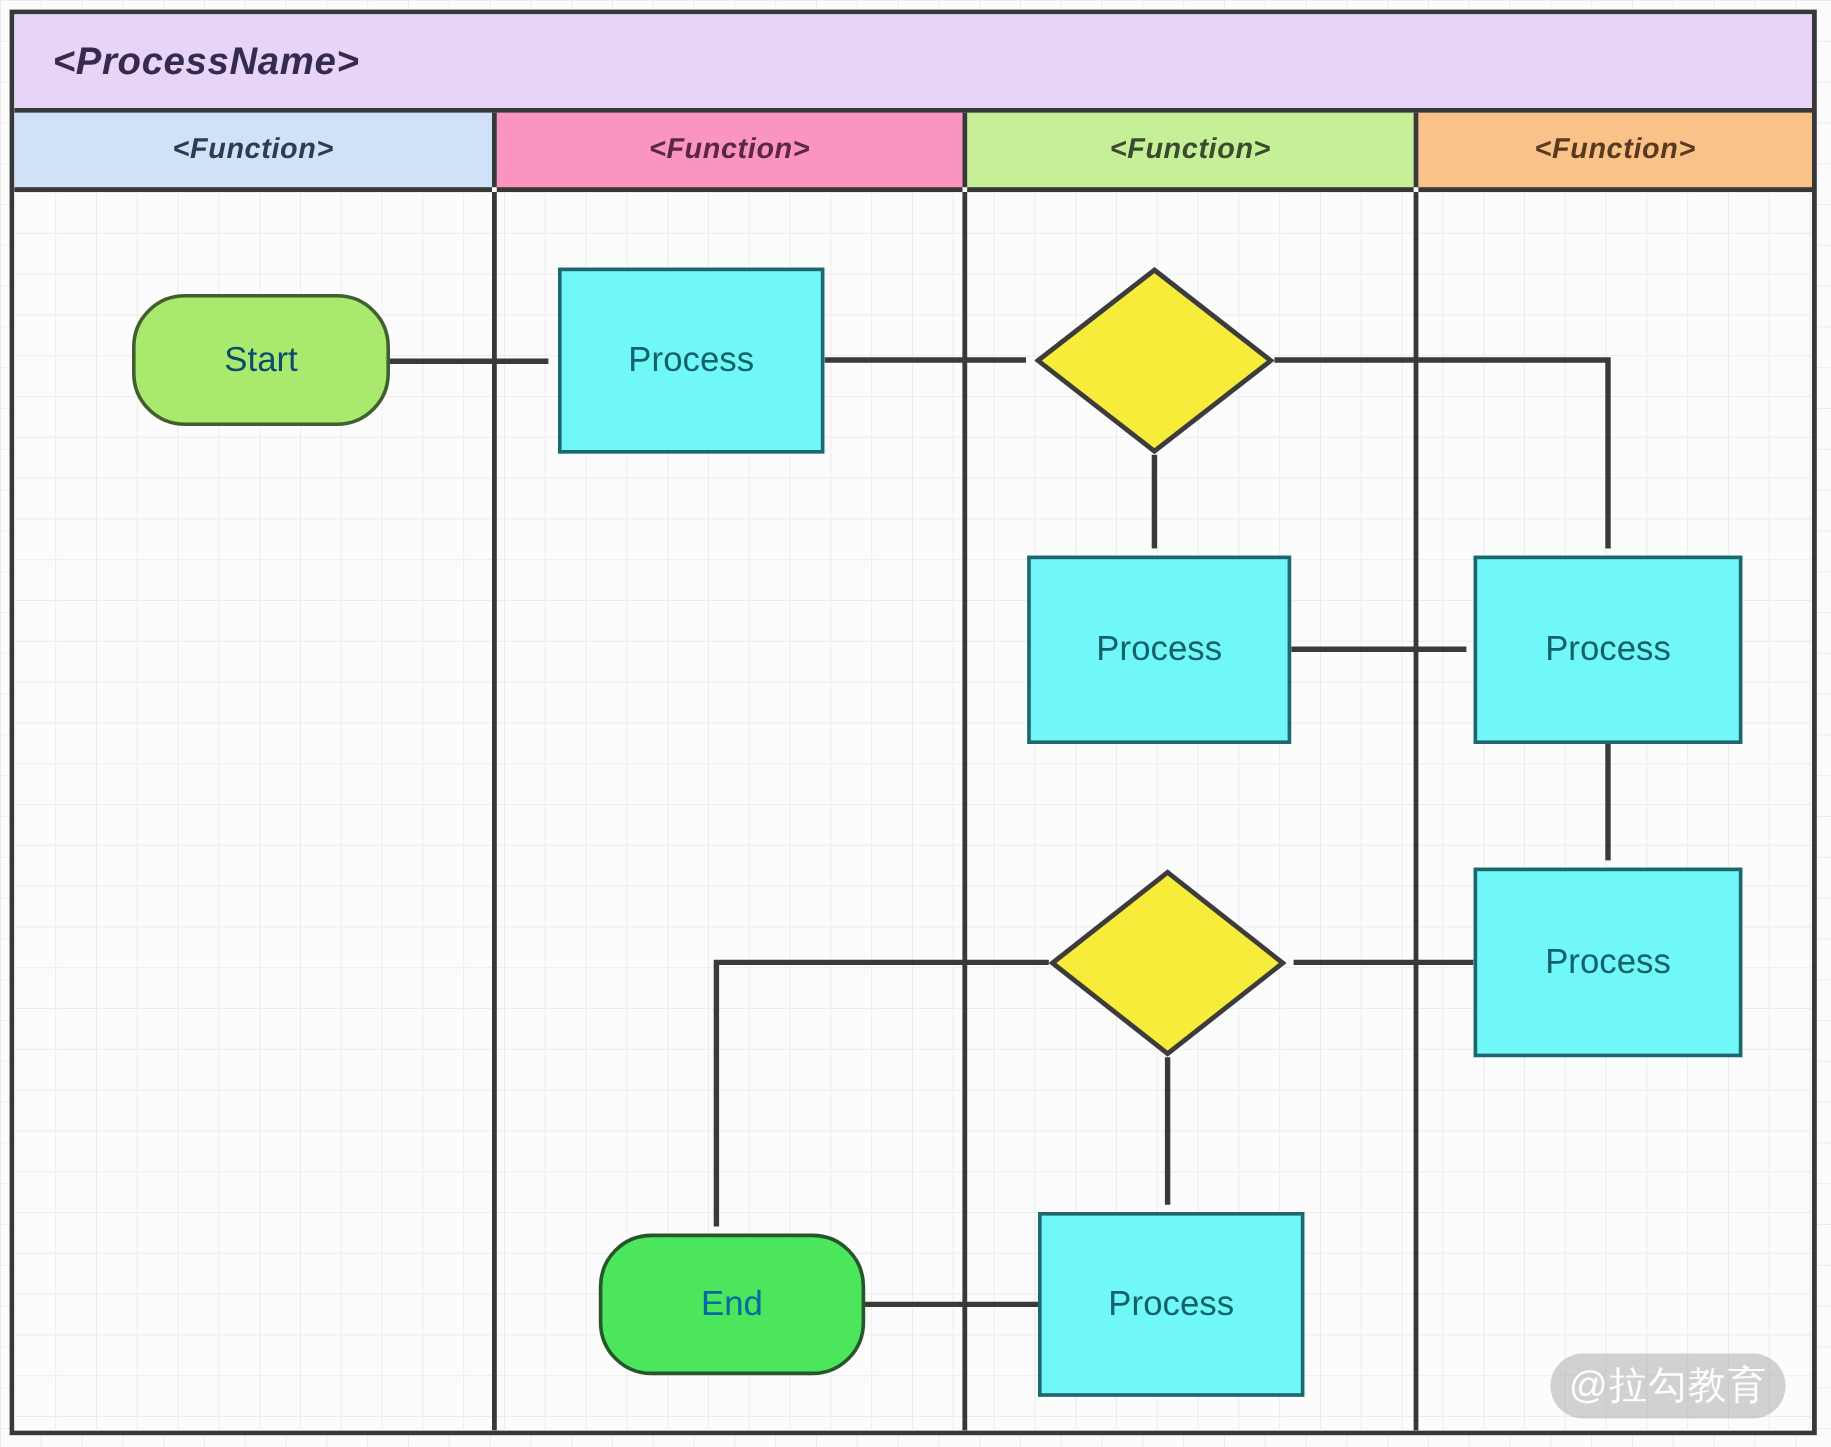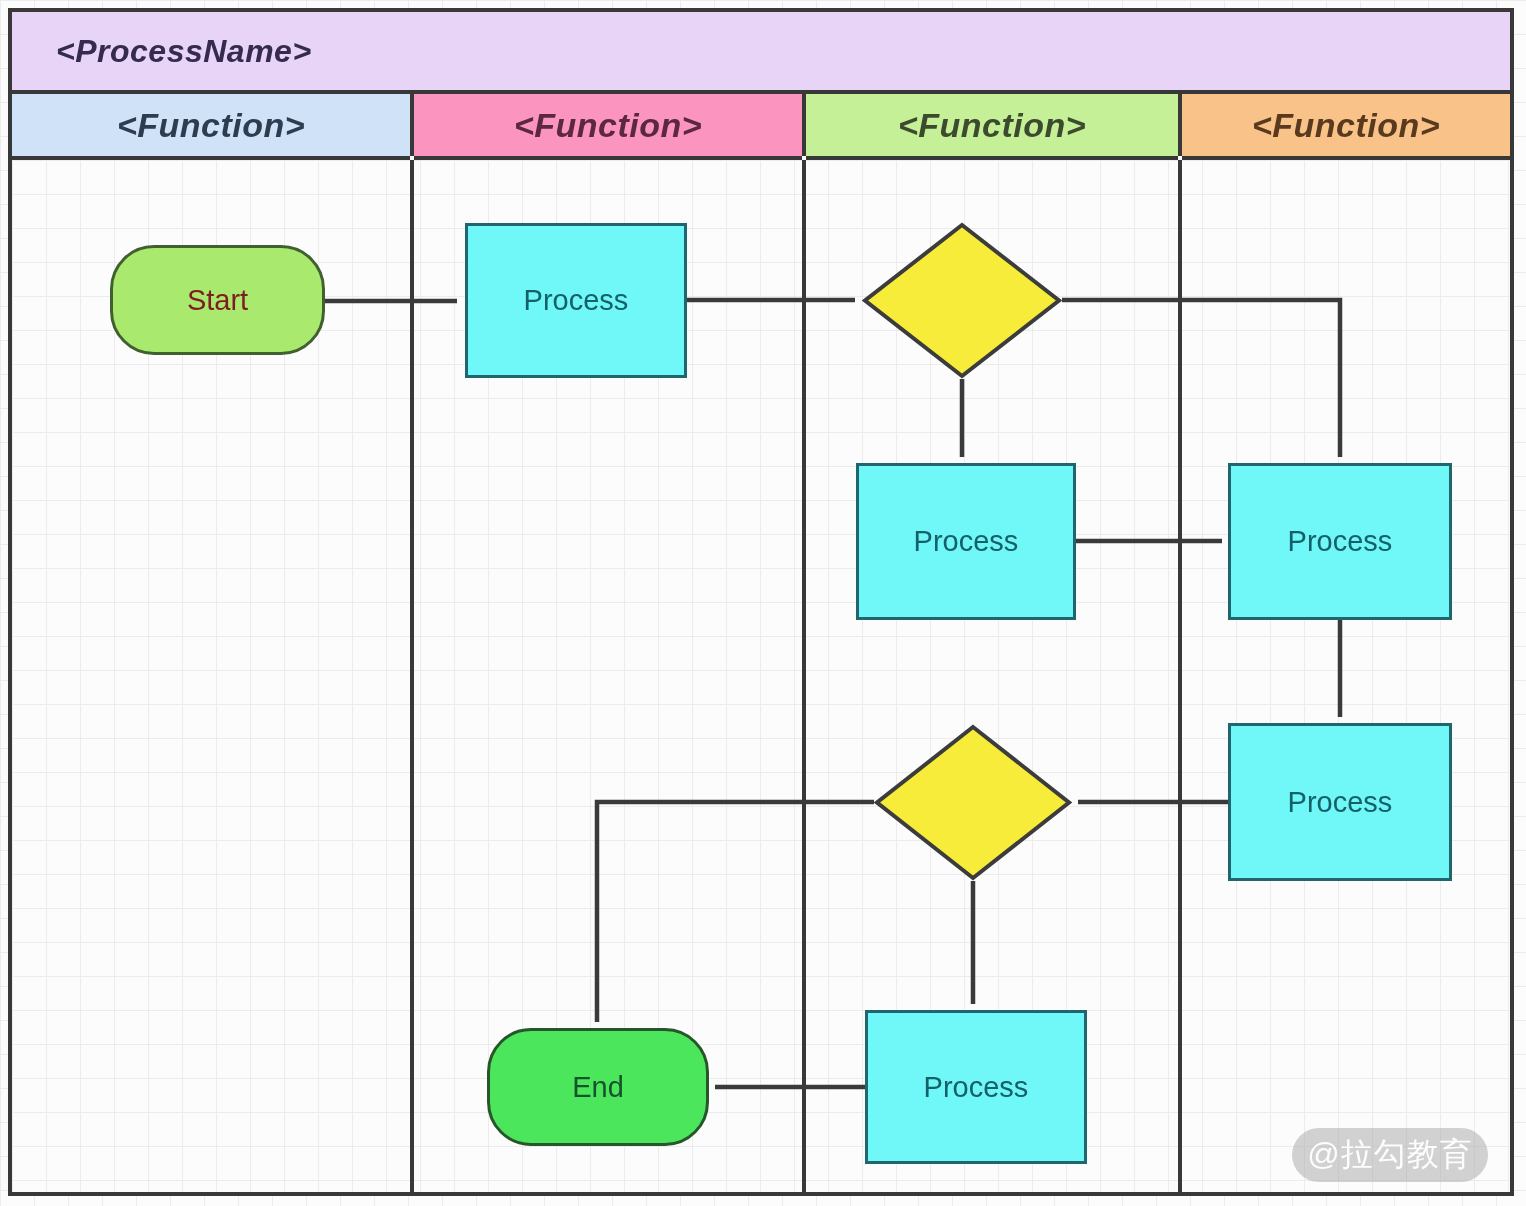--- a/index.html
+++ b/index.html
@@ -18,26 +18,26 @@
   .page{position:absolute;inset:0;}
   .frame{
     position:absolute;left:8px;top:8px;width:1498px;height:1180px;
     border:4px solid #383838;box-sizing:content-box;background:#fdfdfd;
   }
   .title-row{
     position:absolute;left:0;top:0;width:1498px;height:78px;
     border-bottom:4px solid #383838;display:flex;align-items:center;
     font-weight:bold;font-style:italic;font-size:32px;letter-spacing:.5px;
   }
-  .title-row span{padding-left:44px;}
+  .title-row span{padding-left:32px;}
   .lane-headers{position:absolute;left:0;top:82px;width:1498px;height:66px;}
   .lane-header{
     position:absolute;top:0;height:62px;border-bottom:4px solid #383838;
     display:flex;align-items:center;justify-content:center;
-    font-weight:bold;font-style:italic;font-size:34px;letter-spacing:.5px;
+    font-weight:bold;font-style:italic;font-size:24px;letter-spacing:.5px;
   }
   .lh1{left:0;width:398px;}
   .lh2{left:402px;width:388px;}
   .lh3{left:794px;width:372px;}
   .lh4{left:1170px;width:328px;}
   .hdiv{position:absolute;top:0;width:4px;height:62px;background:#383838;}
   .hdiv1{left:398px;} .hdiv2{left:790px;} .hdiv3{left:1166px;}
   .body{position:absolute;left:0;top:148px;width:1498px;height:1032px;}
   .vdiv{position:absolute;top:0;width:4px;height:1032px;background:#383838;}
   .vdiv1{left:398px;} .vdiv2{left:790px;} .vdiv3{left:1166px;}
@@ -103,38 +103,38 @@
           <path d="M 1050 140 L 1328 140 L 1328 297" marker-end="url(#arrow)"></path>
           <path d="M 1064 381 L 1210 381" marker-end="url(#arrow)"></path>
           <path d="M 1328 460 L 1328 557" marker-end="url(#arrow)"></path>
           <path d="M 1216 642 L 1066 642" marker-end="url(#arrow)"></path>
           <path d="M 961 721 L 961 844" marker-end="url(#arrow)"></path>
           <path d="M 862 642 L 585 642 L 585 862" marker-end="url(#arrow)"></path>
           <path d="M 853 927 L 703 927" marker-end="url(#arrow)"></path>
         </g>
       </svg>
 
-      <div class="node terminator n-start" style="background-color: rgb(169, 233, 110); border-color: rgb(65, 96, 47); color: #7f1d1d;">Start</div>
+      <div class="node terminator n-start" style="background-color: rgb(169, 233, 110); border-color: rgb(65, 96, 47); color: #0c4a6e;">Start</div>
 
       <div class="node process n-p1" style="background-color: rgb(112, 248, 248); border-color: rgb(32, 102, 110); color: rgb(21, 97, 105);">Process</div>
 
       <svg class="diamond n-d1" width="200" height="157" viewBox="0 0 200 157" xmlns="http://www.w3.org/2000/svg">
         <polygon points="100,3 197,78.5 100,154 3,78.5" stroke-width="4" fill="#f8ec3b" stroke="#3c3c3c"></polygon>
       </svg>
 
       <div class="node process n-p2" style="background-color: rgb(112, 248, 248); border-color: rgb(32, 102, 110); color: rgb(21, 97, 105);">Process</div>
 
       <div class="node process n-p3" style="background-color: rgb(112, 248, 248); border-color: rgb(32, 102, 110); color: rgb(21, 97, 105);">Process</div>
 
       <div class="node process n-p4" style="background-color: rgb(112, 248, 248); border-color: rgb(32, 102, 110); color: rgb(21, 97, 105);">Process</div>
 
       <svg class="diamond n-d2" width="198" height="157" viewBox="0 0 198 157" xmlns="http://www.w3.org/2000/svg">
         <polygon points="99,3 195,78.5 99,154 3,78.5" stroke-width="4" fill="#f8ec3b" stroke="#3c3c3c"></polygon>
       </svg>
 
       <div class="node process n-p5" style="background-color: rgb(112, 248, 248); border-color: rgb(32, 102, 110); color: rgb(21, 97, 105);">Process</div>
 
-      <div class="node terminator n-end" style="background-color: rgb(76, 230, 92); border-color: rgb(39, 86, 42); color: #14532d;">End</div>
+      <div class="node terminator n-end" style="background-color: rgb(76, 230, 92); border-color: rgb(39, 86, 42); color: #0369a1; margin-left: 12px;">End</div>
     </div>
   </div>
 
   <div class="watermark" style="background-color: rgba(173, 173, 173, 0.55); color: rgba(255, 255, 255, 0.95);">@拉勾教育</div>
 </div>
 
 </body></html>

